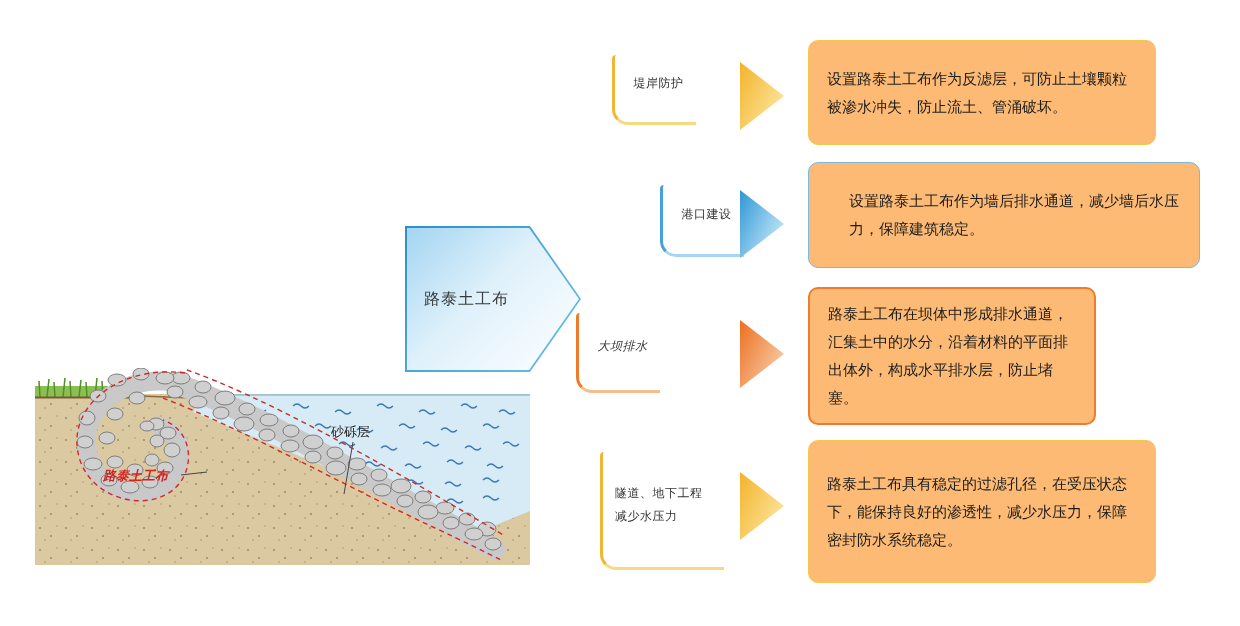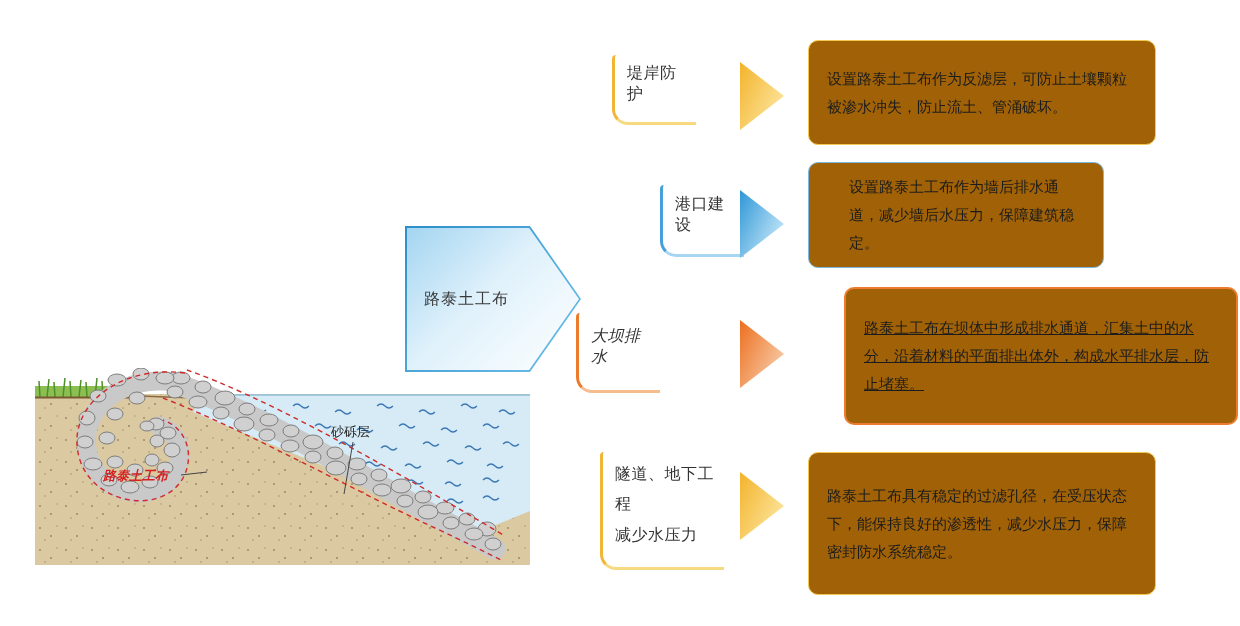--- a/index.html
+++ b/index.html
@@ -19,21 +19,21 @@
     background:linear-gradient(135deg,#a4d5f1 0%,#dff1fb 45%,#ffffff 100%);
     display:flex;align-items:center;justify-content:center;
     padding-right:30%;box-sizing:border-box;
     font-size:16px;color:#3a3a3a;letter-spacing:1px;
   }
   
   .cat{
     position:absolute;border-left:3px solid;border-bottom:3px solid;
     border-bottom-left-radius:16px;border-top-left-radius:4px;
     display:flex;flex-direction:column;align-items:center;justify-content:center;
-    font-size:16px;color:#333;letter-spacing:.5px;
+    font-size:12px;color:#333;letter-spacing:.5px;
     padding:0 6px 10px 12px;box-sizing:border-box;
   }
   .cat.gold{border-left-color:#f2b636;border-bottom-color:#f7d980;}
   .cat.blue{border-left-color:#46a0da;border-bottom-color:#a6d6f2;margin-left:48px;}
   .cat.orange{border-left-color:#ec7c2c;border-bottom-color:#f6bd8e;}
   .cat1{left:612px;top:55px;width:84px;height:70px;}
   .cat2{left:612px;top:185px;width:84px;height:72px;}
   .cat3{left:576px;top:313px;width:84px;height:80px;font-style:italic;}
   .cat4{left:600px;top:452px;width:124px;height:118px;align-items:flex-start;}
   .cat4 span{display:block;line-height:1.9;}
@@ -44,28 +44,28 @@
   }
   .arrow.gold{background:linear-gradient(115deg,#f3b32b 0%,#fce49a 85%);}
   .arrow.blue{background:linear-gradient(115deg,#2e97d6 0%,#c2e5f8 85%);}
   .arrow.orange{background:linear-gradient(115deg,#ec6f1f 0%,#f8c9a4 85%);}
   .arrow1{left:740px;top:62px;}
   .arrow2{left:740px;top:190px;}
   .arrow3{left:740px;top:320px;}
   .arrow4{left:740px;top:472px;}
   
   .box{
-    position:absolute;background:#a16207;border:1.5px solid;border-radius:10px;
+    position:absolute;background:#fdba74;border:1.5px solid;border-radius:10px;
     display:flex;align-items:center;box-sizing:border-box;
     padding:12px 18px;font-size:15px;line-height:28px;color:#1c1c1c;
   }
   .box1{left:808px;top:40px;width:348px;height:105px;border-color:#f4c84e;}
-  .box2{left:808px;top:162px;width:296px;height:106px;border-color:#7cb9e2;padding-left:40px;}
-  .box3{left:844px;top:287px;width:394px;height:138px;border-color:#ed7c2f;border-width:2px;text-decoration:underline;}
-  .box4{left:808px;top:452px;width:348px;height:143px;border-color:#f4c84e;border-radius:10px;}
+  .box2{left:808px;top:162px;width:392px;height:106px;border-color:#7cb9e2;padding-left:40px;}
+  .box3{left:808px;top:287px;width:288px;height:138px;border-color:#ed7c2f;border-width:2px;}
+  .box4{left:808px;top:440px;width:348px;height:143px;border-color:#f4c84e;border-radius:10px;}
   
   .illus{position:absolute;left:35px;top:368px;width:495px;height:197px;}
 </style>
 </head>
 <body>
 
 <div id="canvas">
 
   <div class="center-outer">
     <div class="center-inner">

